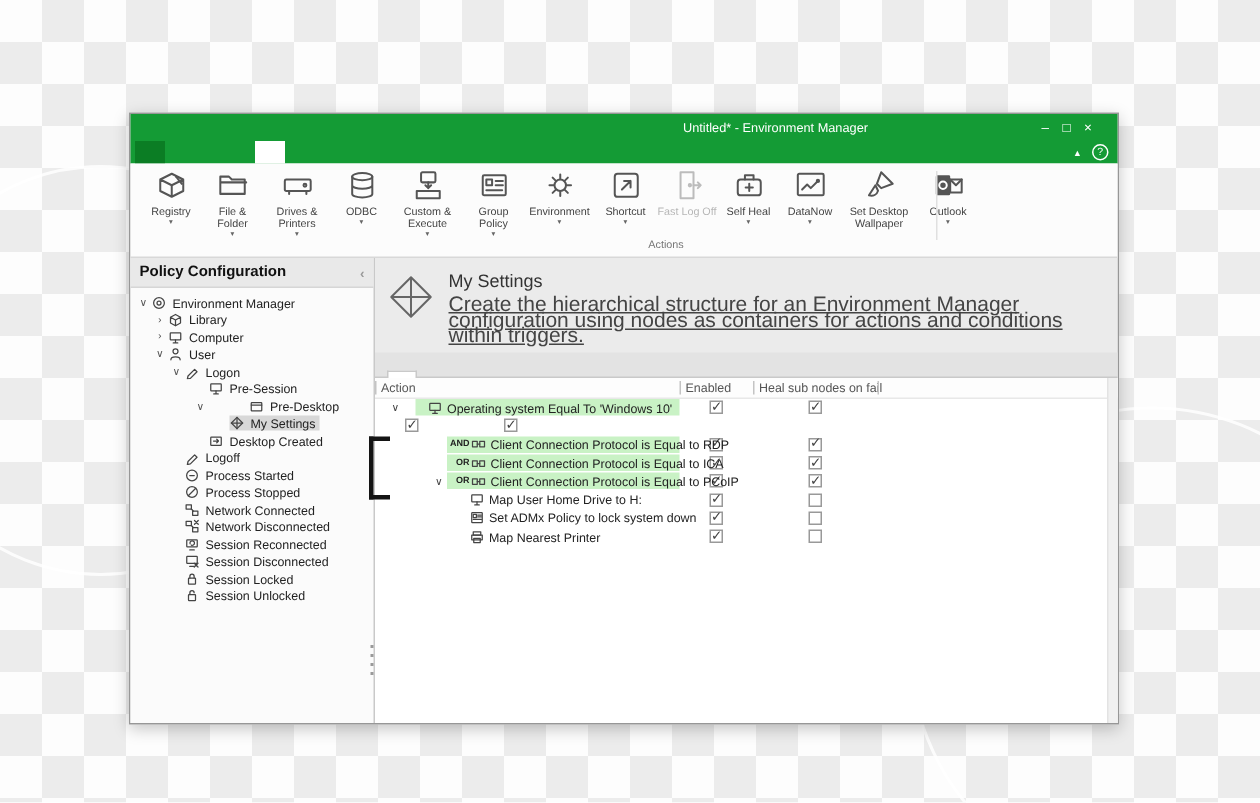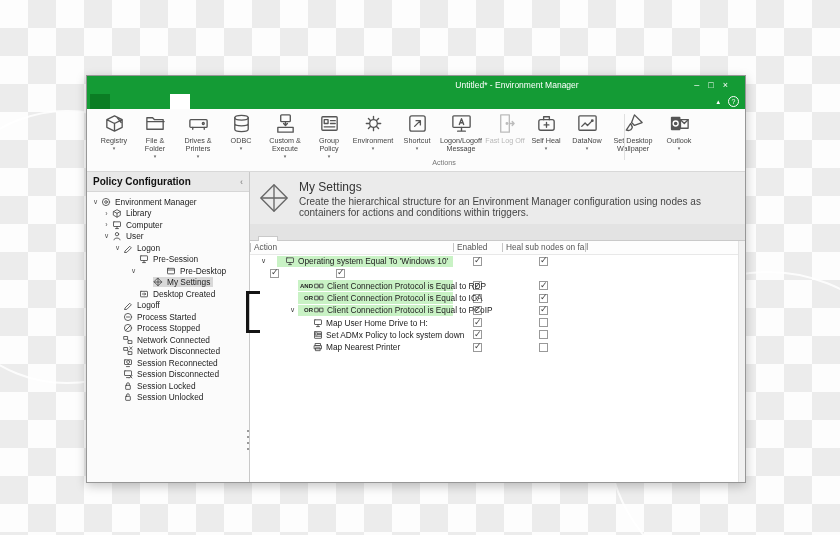--- a/index.html
+++ b/index.html
@@ -58,21 +58,21 @@
   .tsel{display:flex;align-items:center;padding:0 3px 0 0;}
   .titem.sel .tsel{background:#d8d8d8;}
   .ticon{width:13px;flex:0 0 13px;}
   .ticon svg{width:10px;height:10px;display:block;}
   .tlabel{margin-left:1px;}
 
   .mainpanel{flex:1;display:flex;flex-direction:column;background:#ebebeb;min-width:0;}
   .mhead{padding:8px 10px 6px 8px;display:flex;gap:9px;flex:0 0 auto;}
   .mdiamond svg{width:32px;height:32px;display:block;margin-top:2px;}
   .mtitle{font-size:12px;color:#333;margin-bottom:3px;}
-  .mdesc{font-size:10px;color:#444;line-height:10.5px;max-width:478px;}
+  .mdesc{font-size:14px;color:#444;line-height:10.5px;max-width:478px;text-decoration:underline;}
   .tabbar{display:flex;align-items:flex-end;height:16px;padding-left:8px;border-bottom:1px solid #c9c9c9;background:#e3e3e3;flex:0 0 auto;}
   .tab{font-size:8.3px;padding:2px 9px 2px 9px;color:#333;}
   .tab.active{background:#fff;border:1px solid #c9c9c9;border-bottom:none;margin-bottom:-1px;}
   .tablearea{flex:1;background:#fff;position:relative;display:flex;flex-direction:column;min-height:0;}
   .thead{display:flex;height:13px;align-items:center;border-bottom:1px solid #e8e8e8;color:#555;font-size:8.3px;background:#fdfdfd;flex:0 0 auto;}
   .hc{border-left:1px solid #c4c4c4;padding-left:3px;height:9px;line-height:9px;white-space:nowrap;}
   .hc.action{width:199px;flex:0 0 auto;}
   .hc.enabled{width:45px;flex:0 0 auto;}
   .hc.stop{width:79px;flex:0 0 auto;}
   .hc.tail{width:4px;flex:0 0 auto;}
@@ -360,28 +360,20 @@
             <span class="rlabel">Environment</span>
             <span class="rcaret">▾</span>
           </div>
           <div class="ritem">
             <svg class="ricon">
               <use href="#r-shortcut"></use>
             </svg>
             <span class="rlabel">Shortcut</span>
             <span class="rcaret">▾</span>
           </div>
-          <div class="ritem w46">
-            <svg class="ricon">
-              <use href="#r-message"></use>
-            </svg>
-            <span class="rlabel">Logon/Logoff
-Message</span>
-            <span class="rcaret"></span>
-          </div>
           <div class="ritem dim">
             <svg class="ricon">
               <use href="#r-door"></use>
             </svg>
             <span class="rlabel">Fast Log Off</span>
             <span class="rcaret"></span>
           </div>
           <div class="ritem">
             <svg class="ricon">
               <use href="#r-heal"></use>

